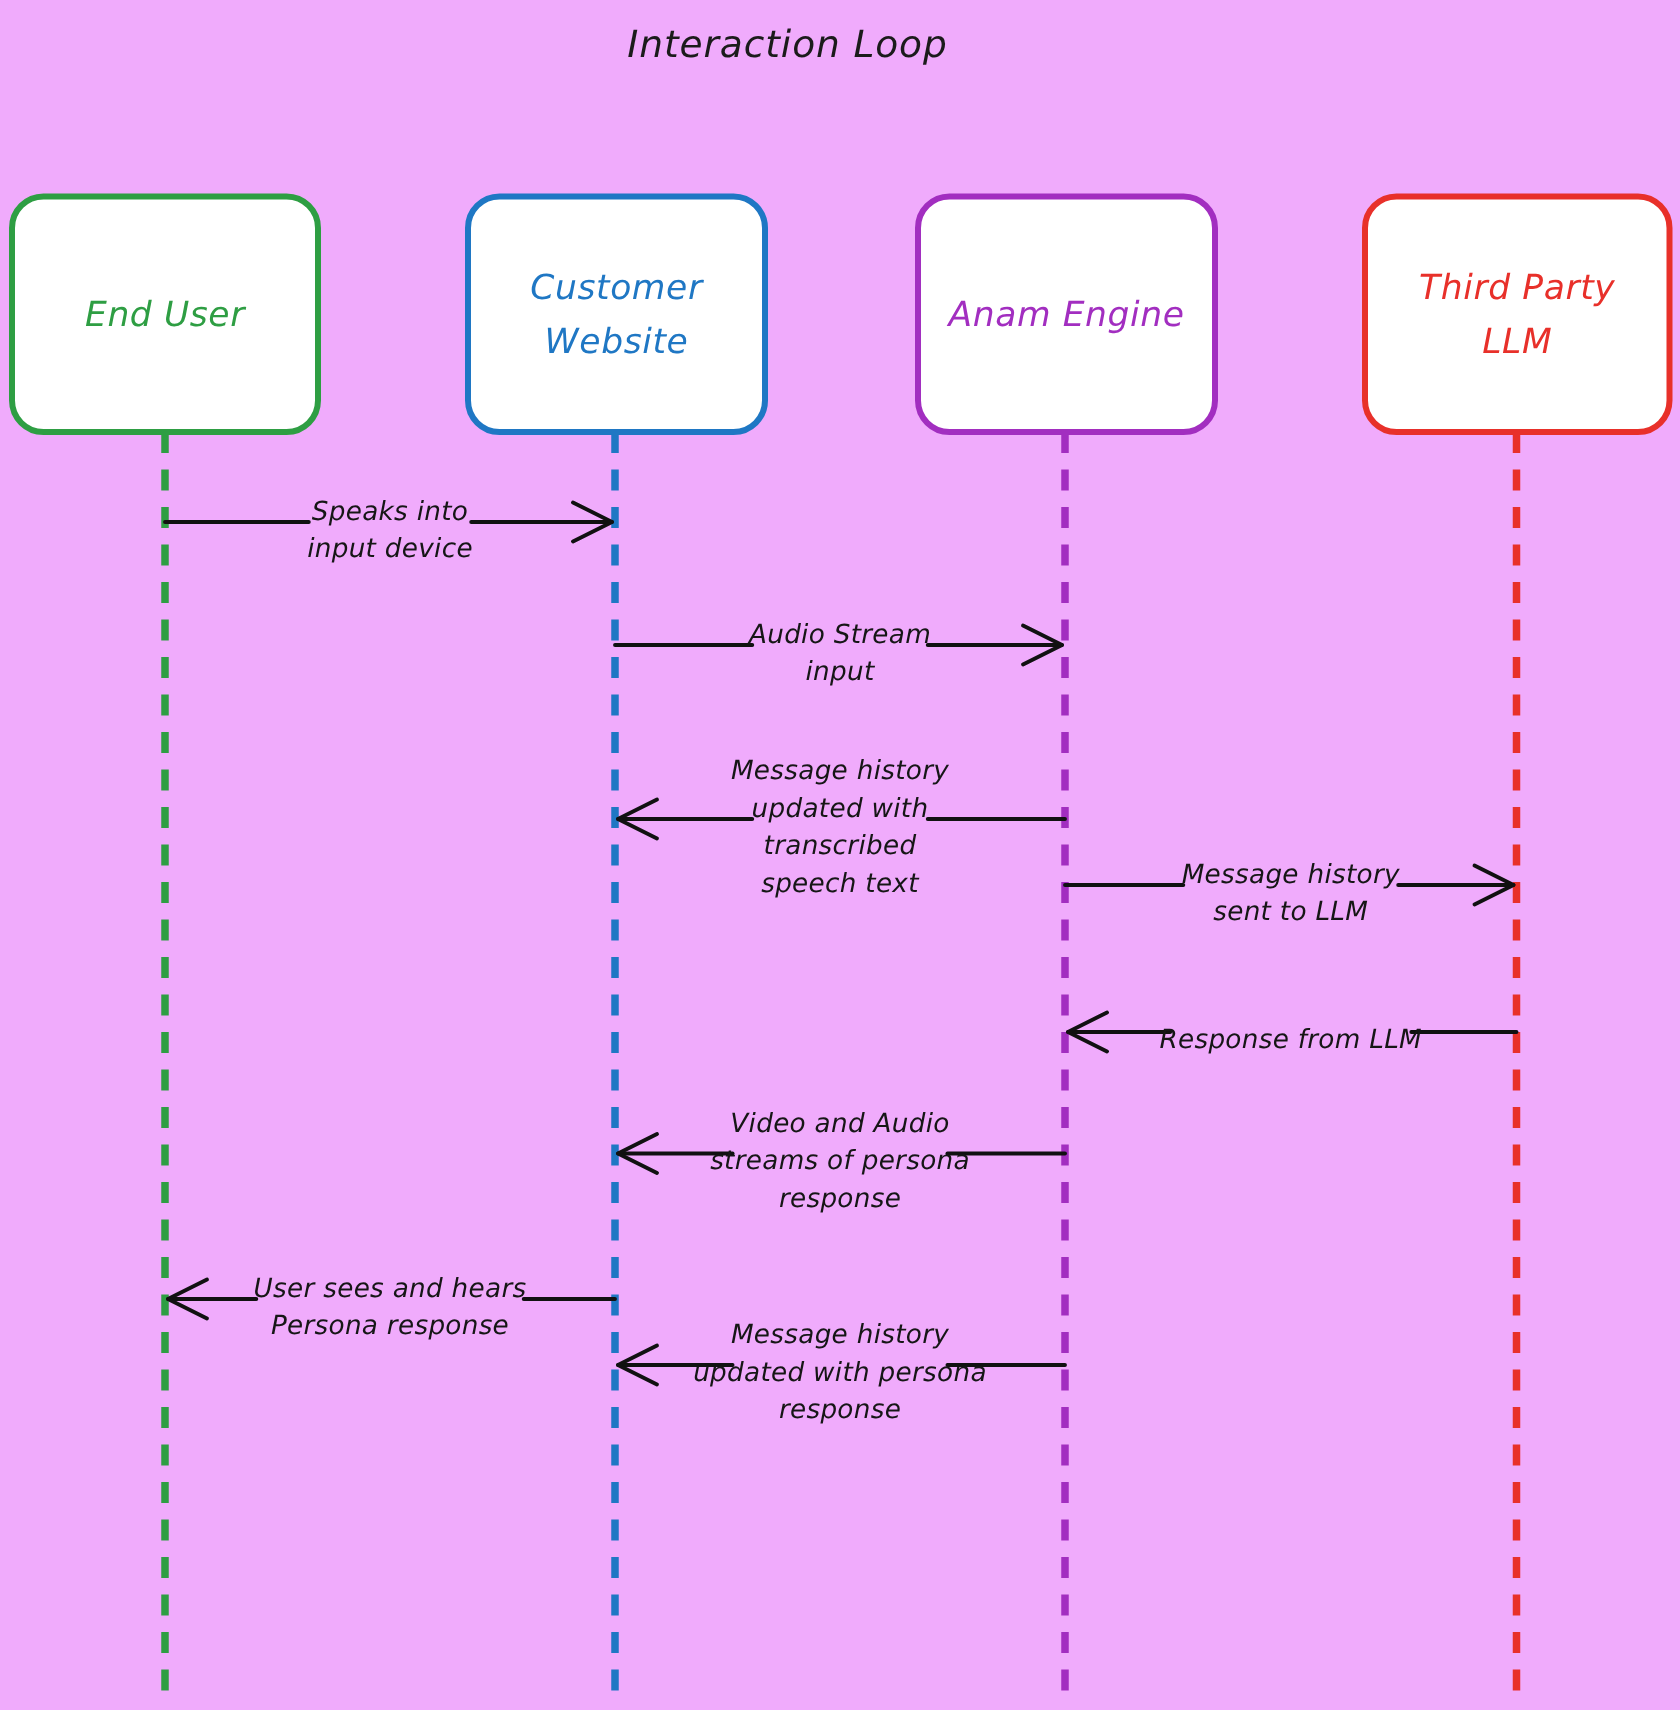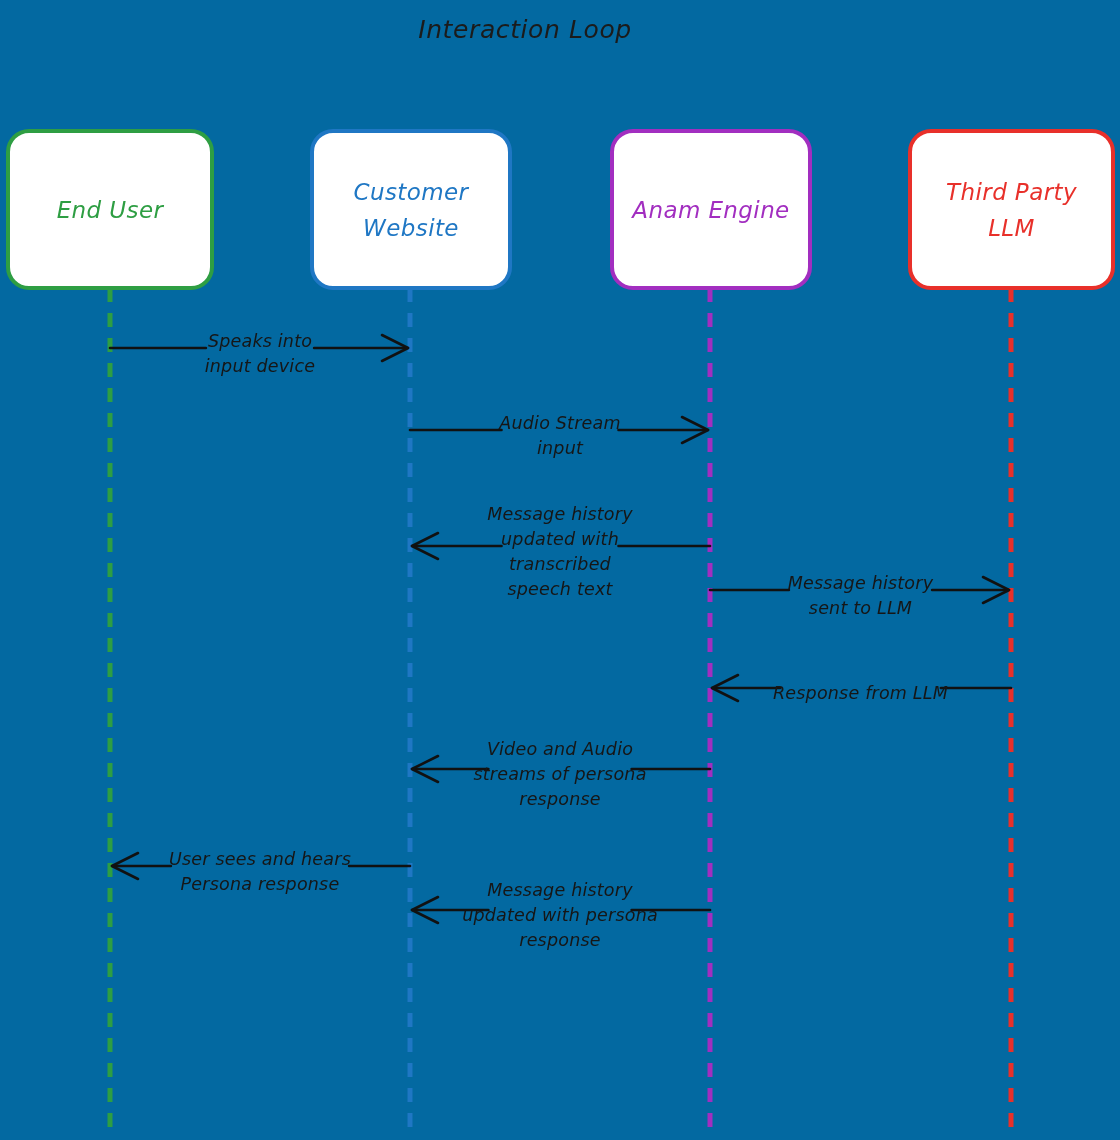--- a/index.html
+++ b/index.html
@@ -7,21 +7,21 @@
     padding: 0;
     background: #ffffff;
   }
   body {
     font-family: "DejaVu Sans", sans-serif;
   }
   #diagram-root {
     position: relative;
     width: 1120px;
     height: 1140px;
-    background: #0369a1;
+    background: #f0abfc;
     overflow: hidden;
   }
   #diagram-svg {
     position: absolute;
     left: 0;
     top: 0;
     width: 1120px;
     height: 1140px;
     display: block;
   }

